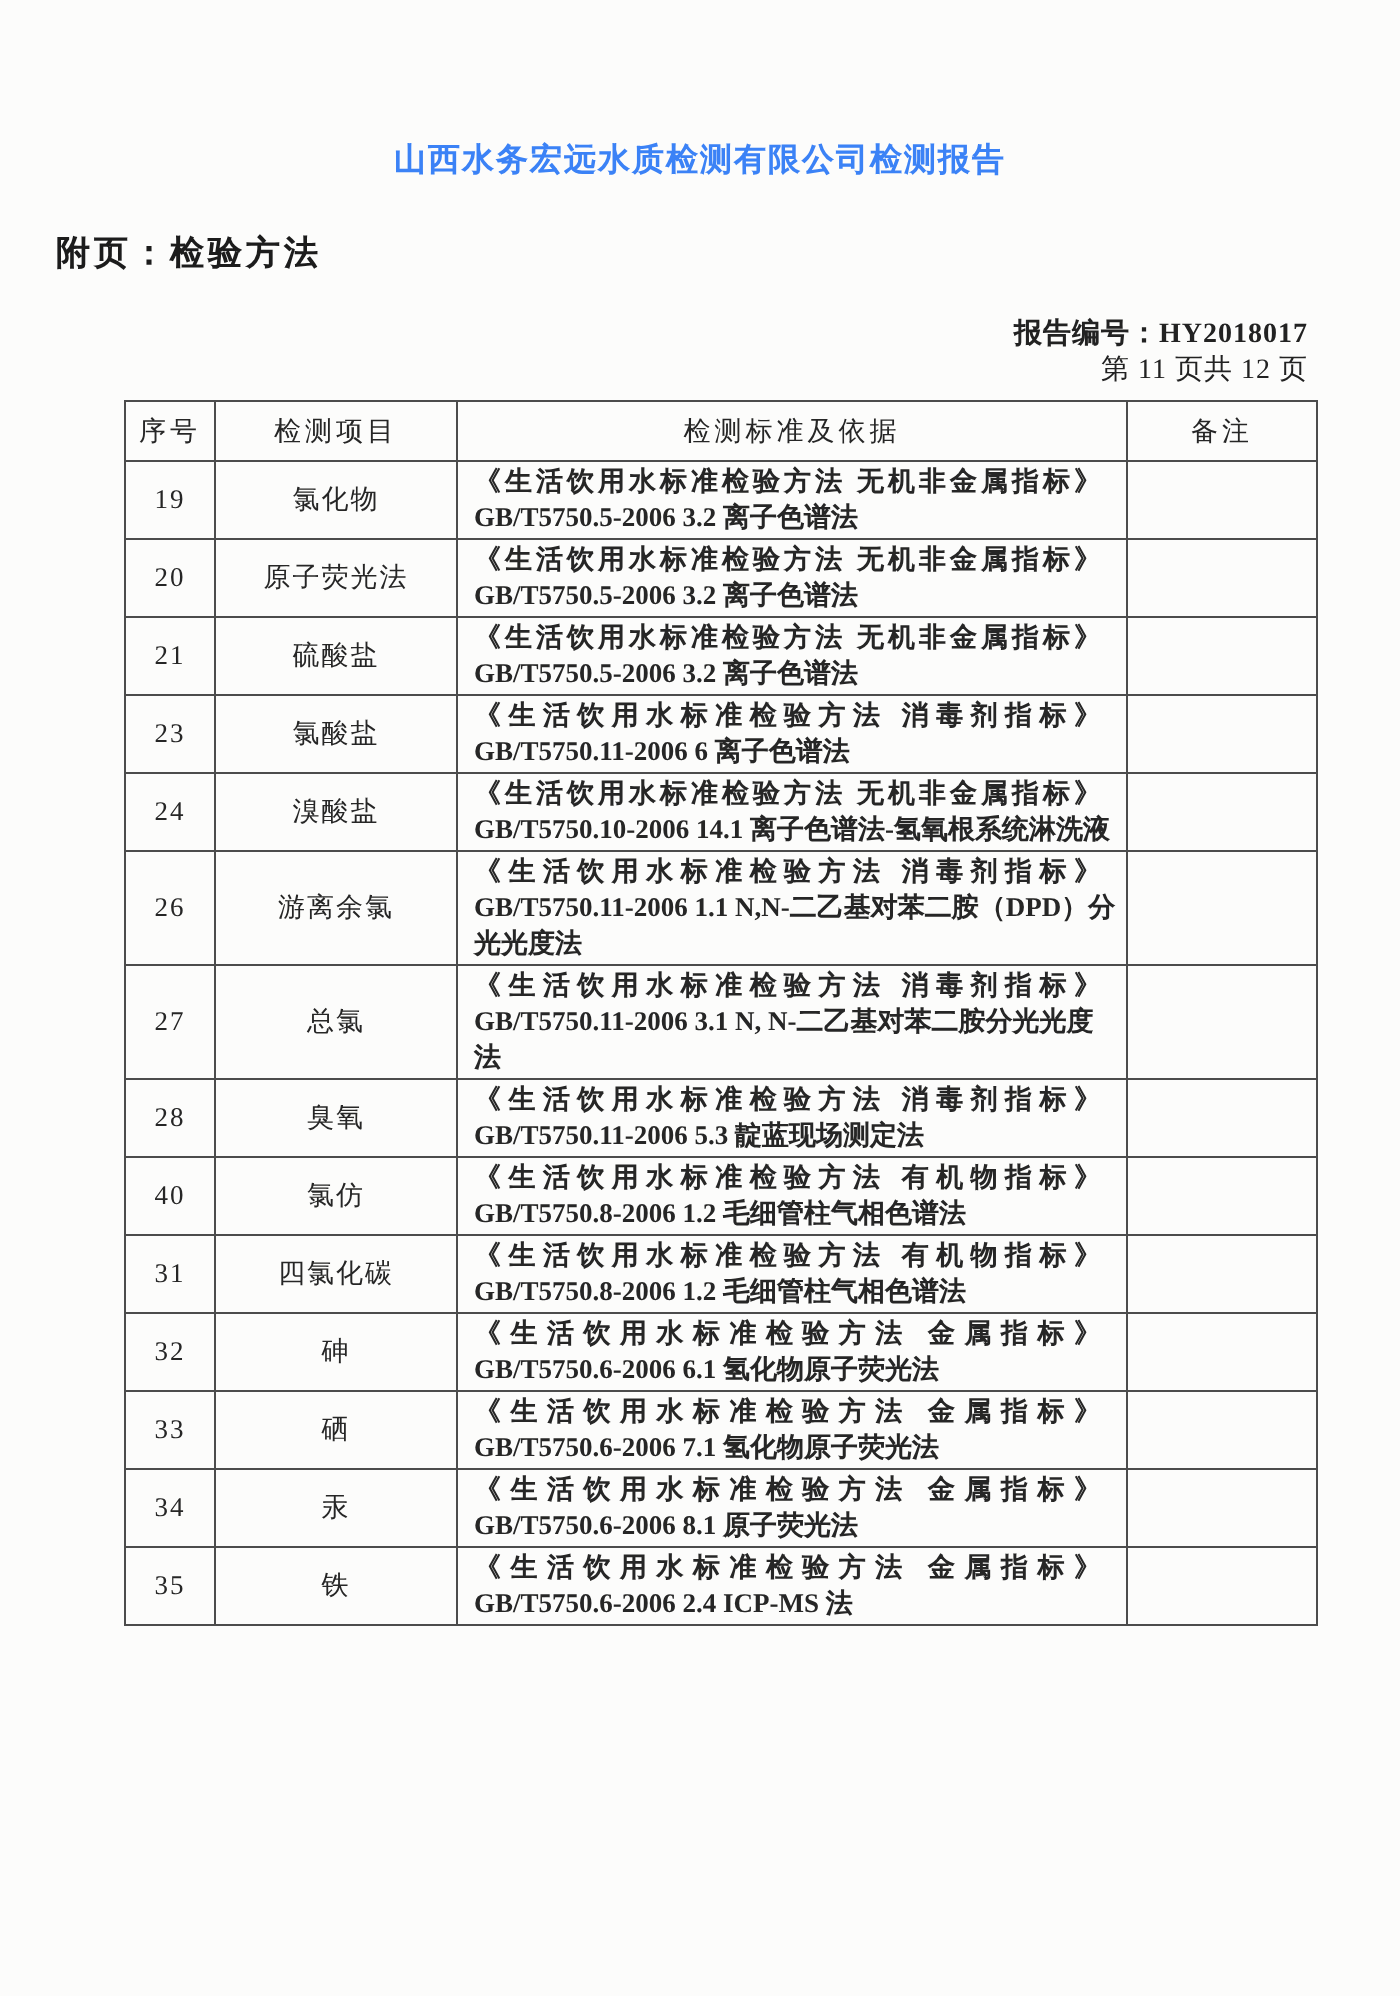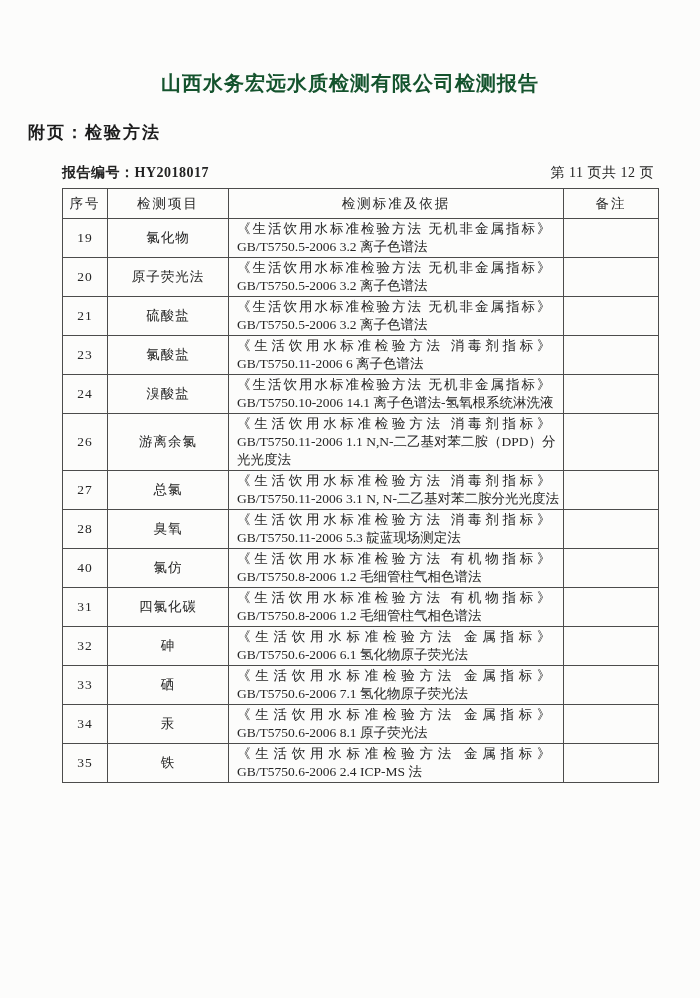--- a/index.html
+++ b/index.html
@@ -9,38 +9,39 @@
     height: 998px;
     margin: 0 auto;
     background: #fcfcfb;
     overflow: hidden;
     font-family: "Liberation Serif", "DejaVu Serif", serif;
     color: #222;
   }
   .title {
     margin-top: 70px;
     text-align: center;
-    font-size: 20px;
+    font-size: 16px;
     font-weight: bold;
     letter-spacing: 1px;
-    color: #14532d;
+    color: #3b82f6;
   }
   .attachment {
     margin: 24px 0 0 28px;
     font-size: 17px;
     font-weight: bold;
     letter-spacing: 2px;
     color: #1c1c1c;
   }
   .meta-row {
     display: flex;
     justify-content: space-between;
     align-items: flex-end;
     margin: 20px 46px 6px 62px;
     font-size: 14px;
+    flex-direction: column;
   }
   .report-no { font-weight: 600; letter-spacing: 0.5px; }
   .page-info { font-weight: 500; letter-spacing: 0.5px; }
   table.methods {
     margin-left: 62px;
     width: 596px;
     border-collapse: collapse;
     table-layout: fixed;
     font-size: 13.5px;
     color: #262626;
@@ -49,21 +50,21 @@
     border: 1.4px solid #4c4c4c;
   }
   th { font-weight: 500; letter-spacing: 2px; }
   col.c1 { width: 45px; }
   col.c2 { width: 121px; }
   col.c3 { width: 335px; }
   col.c4 { width: 95px; }
   thead tr { height: 30px; }
   td { padding: 0; vertical-align: middle; }
   .c-no, .c-item { text-align: center; letter-spacing: 1px; }
-  .c-std { padding: 1px 4px 1px 6px; }
+  .c-std { padding: 1px 4px 1px 6px; font-weight: bold; }
   .std-title {
     line-height: 18px;
     letter-spacing: 0.5px;
     text-align: justify;
     text-align-last: justify;
     padding: 0 8px 0 2px;
     white-space: nowrap;
     overflow: hidden;
   }
   .std-method {

